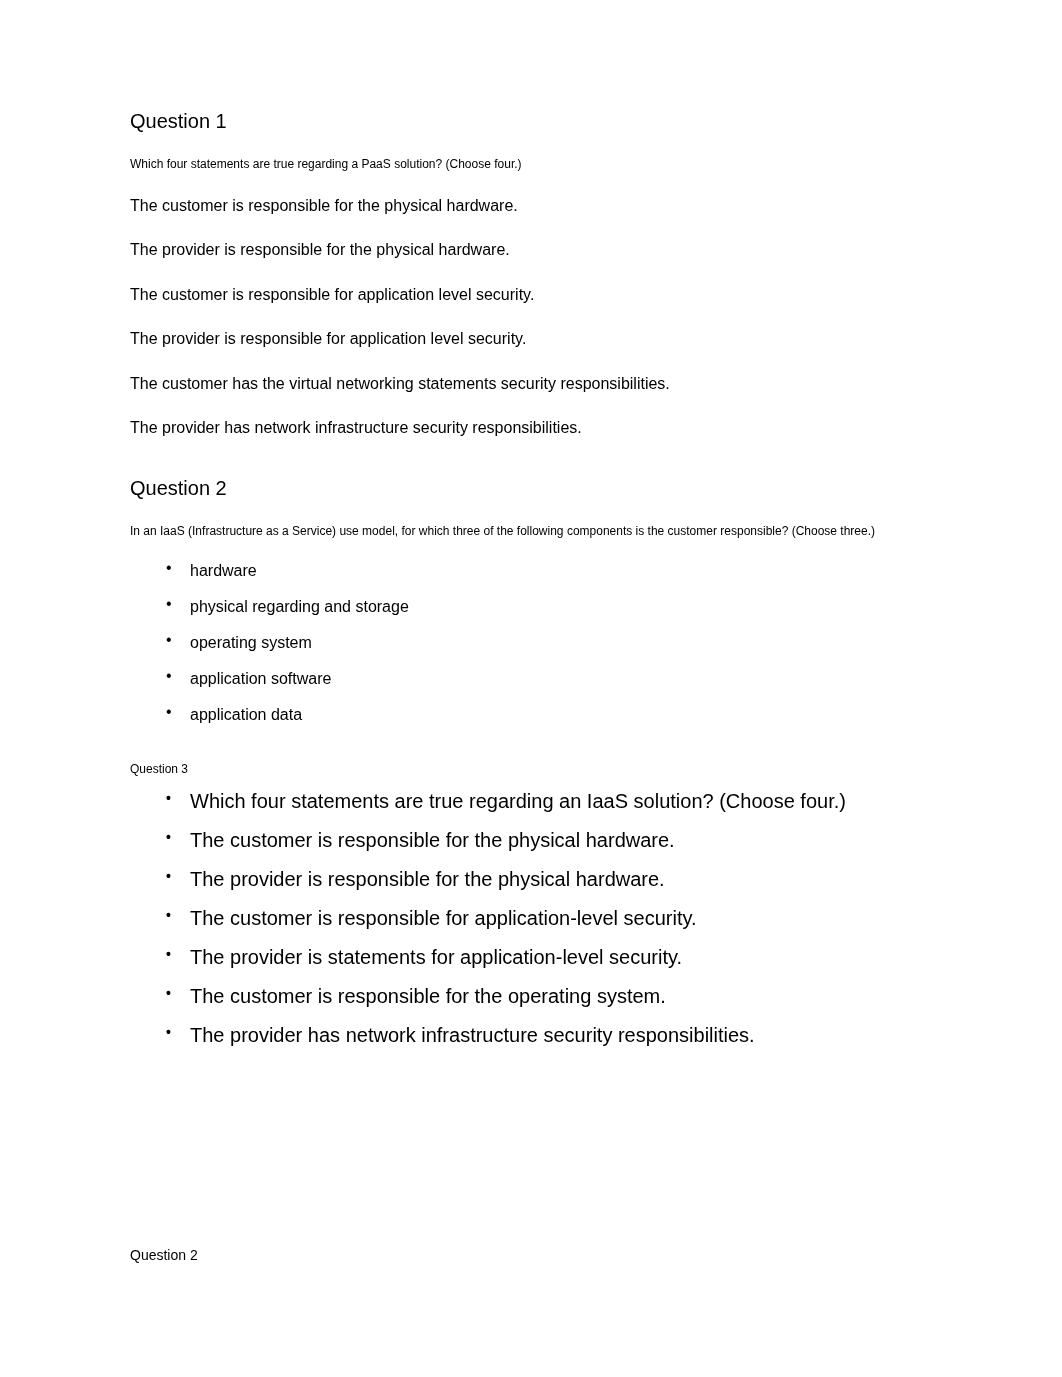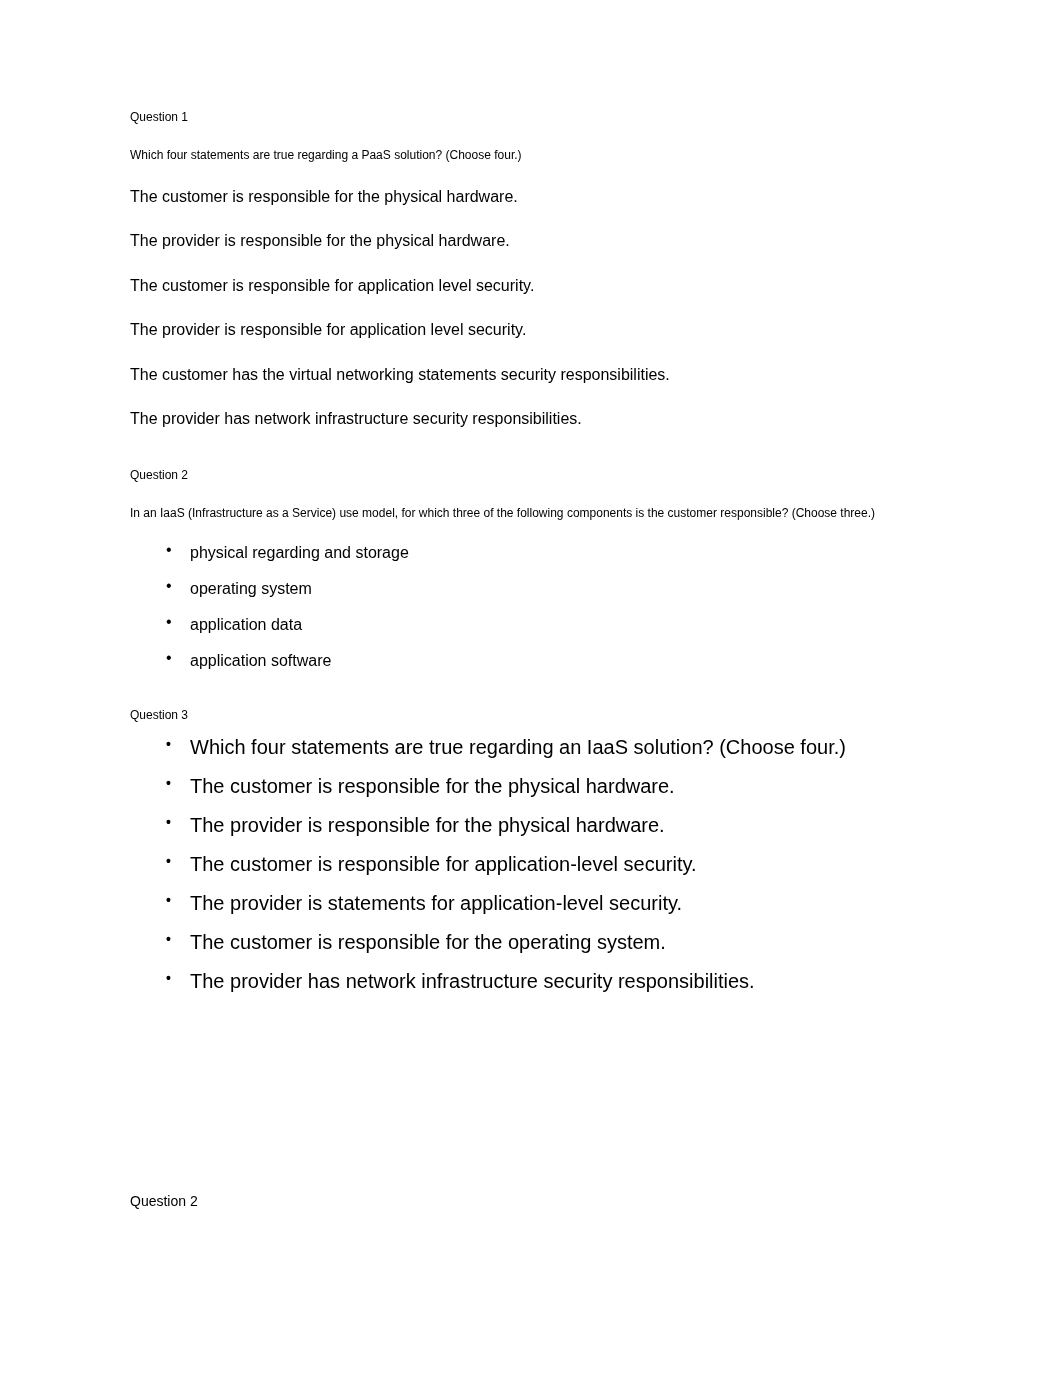--- a/index.html
+++ b/index.html
@@ -12,21 +12,21 @@
       font-family: Arial, Helvetica, sans-serif;
       color: #000000;
       width: 1062px;
       height: 1377px;
       padding: 110px 130px 40px 130px;
     }
     .question-block {
       margin-bottom: 38px;
     }
     .question-title {
-      font-size: 12px;
+      font-size: 20px;
       margin-bottom: 22px;
     }
     .question-title-small {
       font-size: 12px;
       margin-bottom: 14px;
     }
     .question-prompt {
       font-size: 12px;
       margin-bottom: 22px;
       line-height: 1.5;
@@ -89,24 +89,25 @@
   <div class="plain-option">The customer is responsible for application level security.</div>
   <div class="plain-option">The provider is responsible for application level security.</div>
   <div class="plain-option">The customer has the virtual networking statements security responsibilities.</div>
   <div class="plain-option">The provider has network infrastructure security responsibilities.</div>
 </div>
 
 <div class="question-block">
   <div class="question-title">Question 2</div>
   <div class="question-prompt">In an IaaS (Infrastructure as a Service) use model, for which three of the following components is the customer responsible? (Choose three.)</div>
   <ul class="large">
+    <li>hardware</li>
     <li>physical regarding and storage</li>
     <li>operating system</li>
+    <li>application software</li>
     <li>application data</li>
-    <li>application software</li>
   </ul>
 </div>
 
 <div class="question-block q3">
   <div class="question-title-small">Question 3</div>
   <ul class="small">
     <li>Which four statements are true regarding an IaaS solution? (Choose four.)</li>
     <li>The customer is responsible for the physical hardware.</li>
     <li>The provider is responsible for the physical hardware.</li>
     <li>The customer is responsible for application-level security.</li>

